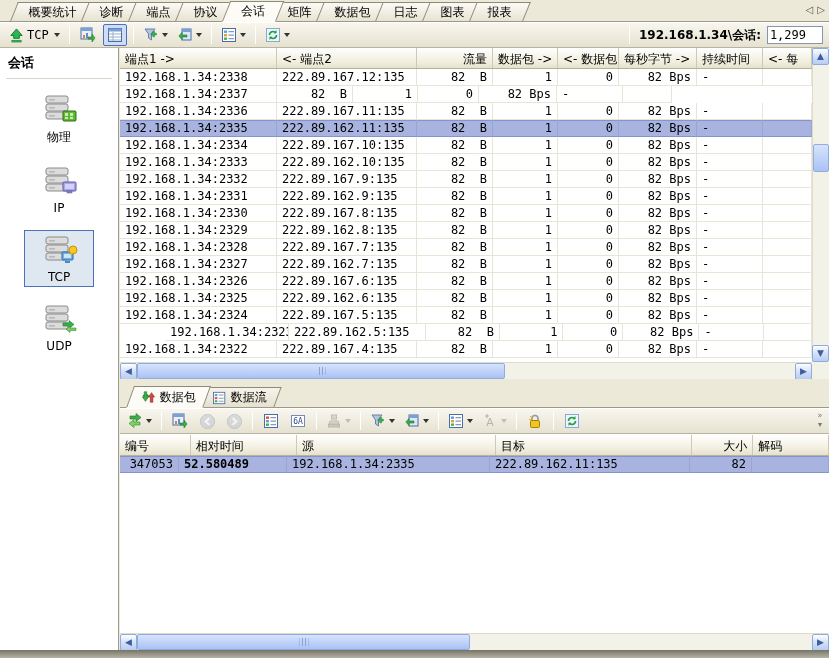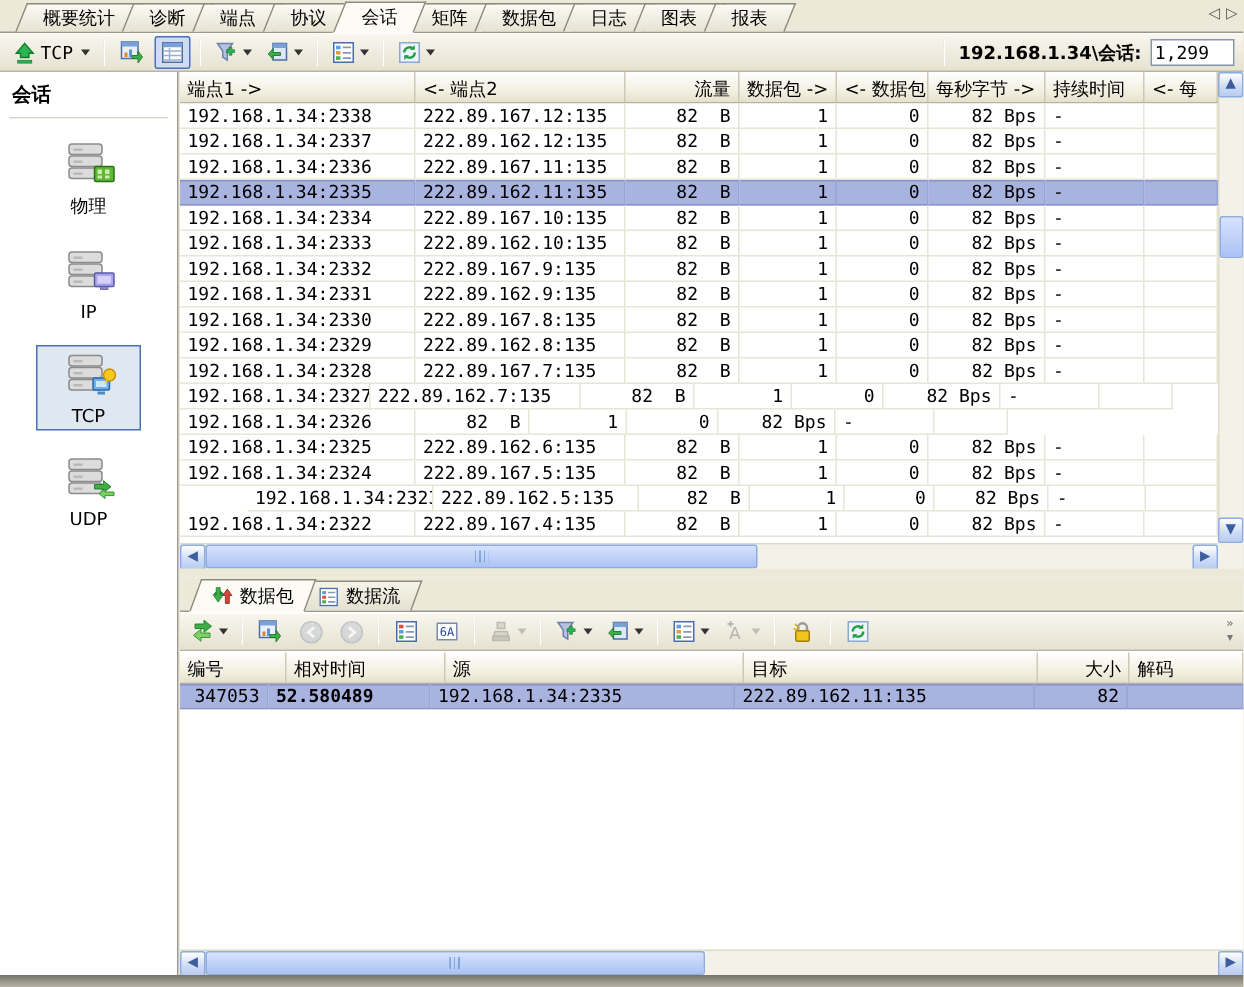--- a/index.html
+++ b/index.html
@@ -359,21 +359,20 @@
             <div class="td" style="width: 140px;">222.89.167.12:135</div>
             <div class="td ra" style="width: 76px;">82  B</div>
             <div class="td ra" style="width: 65px;">1</div>
             <div class="td ra" style="width: 61px;">0</div>
             <div class="td ra" style="width: 78px;">82 Bps</div>
             <div class="td" style="width: 66px;">-</div>
             <div class="td" style="width: 49px;"></div>
           </div>
           <div class="trow">
             <div class="td" style="width: 157px;">192.168.1.34:2337</div>
-            <div class="td" style="width: 140px;">222.89.162.12:135</div>
             <div class="td ra" style="width: 76px;">82  B</div>
             <div class="td ra" style="width: 65px;">1</div>
             <div class="td ra" style="width: 61px;">0</div>
             <div class="td ra" style="width: 78px;">82 Bps</div>
             <div class="td" style="width: 66px;">-</div>
             <div class="td" style="width: 49px;"></div>
           </div>
           <div class="trow">
             <div class="td" style="width: 157px;">192.168.1.34:2336</div>
             <div class="td" style="width: 140px;">222.89.167.11:135</div>
@@ -458,31 +457,32 @@
             <div class="td" style="width: 157px;">192.168.1.34:2328</div>
             <div class="td" style="width: 140px;">222.89.167.7:135</div>
             <div class="td ra" style="width: 76px;">82  B</div>
             <div class="td ra" style="width: 65px;">1</div>
             <div class="td ra" style="width: 61px;">0</div>
             <div class="td ra" style="width: 78px;">82 Bps</div>
             <div class="td" style="width: 66px;">-</div>
             <div class="td" style="width: 49px;"></div>
           </div>
           <div class="trow">
-            <div class="td" style="width: 127px;">192.168.1.34:2327</div>
+            <div class="td" style="width: 157px;">192.168.1.34:2327</div>
             <div class="td" style="width: 140px;">222.89.162.7:135</div>
             <div class="td ra" style="width: 76px;">82  B</div>
             <div class="td ra" style="width: 65px;">1</div>
             <div class="td ra" style="width: 61px;">0</div>
             <div class="td ra" style="width: 78px;">82 Bps</div>
             <div class="td" style="width: 66px;">-</div>
             <div class="td" style="width: 49px;"></div>
           </div>
           <div class="trow">
             <div class="td" style="width: 157px;">192.168.1.34:2326</div>
+            <div class="td" style="width: 140px;">222.89.167.6:135</div>
             <div class="td ra" style="width: 76px;">82  B</div>
             <div class="td ra" style="width: 65px;">1</div>
             <div class="td ra" style="width: 61px;">0</div>
             <div class="td ra" style="width: 78px;">82 Bps</div>
             <div class="td" style="width: 66px;">-</div>
             <div class="td" style="width: 49px;"></div>
           </div>
           <div class="trow">
             <div class="td" style="width: 157px;">192.168.1.34:2325</div>
             <div class="td" style="width: 140px;">222.89.162.6:135</div>

